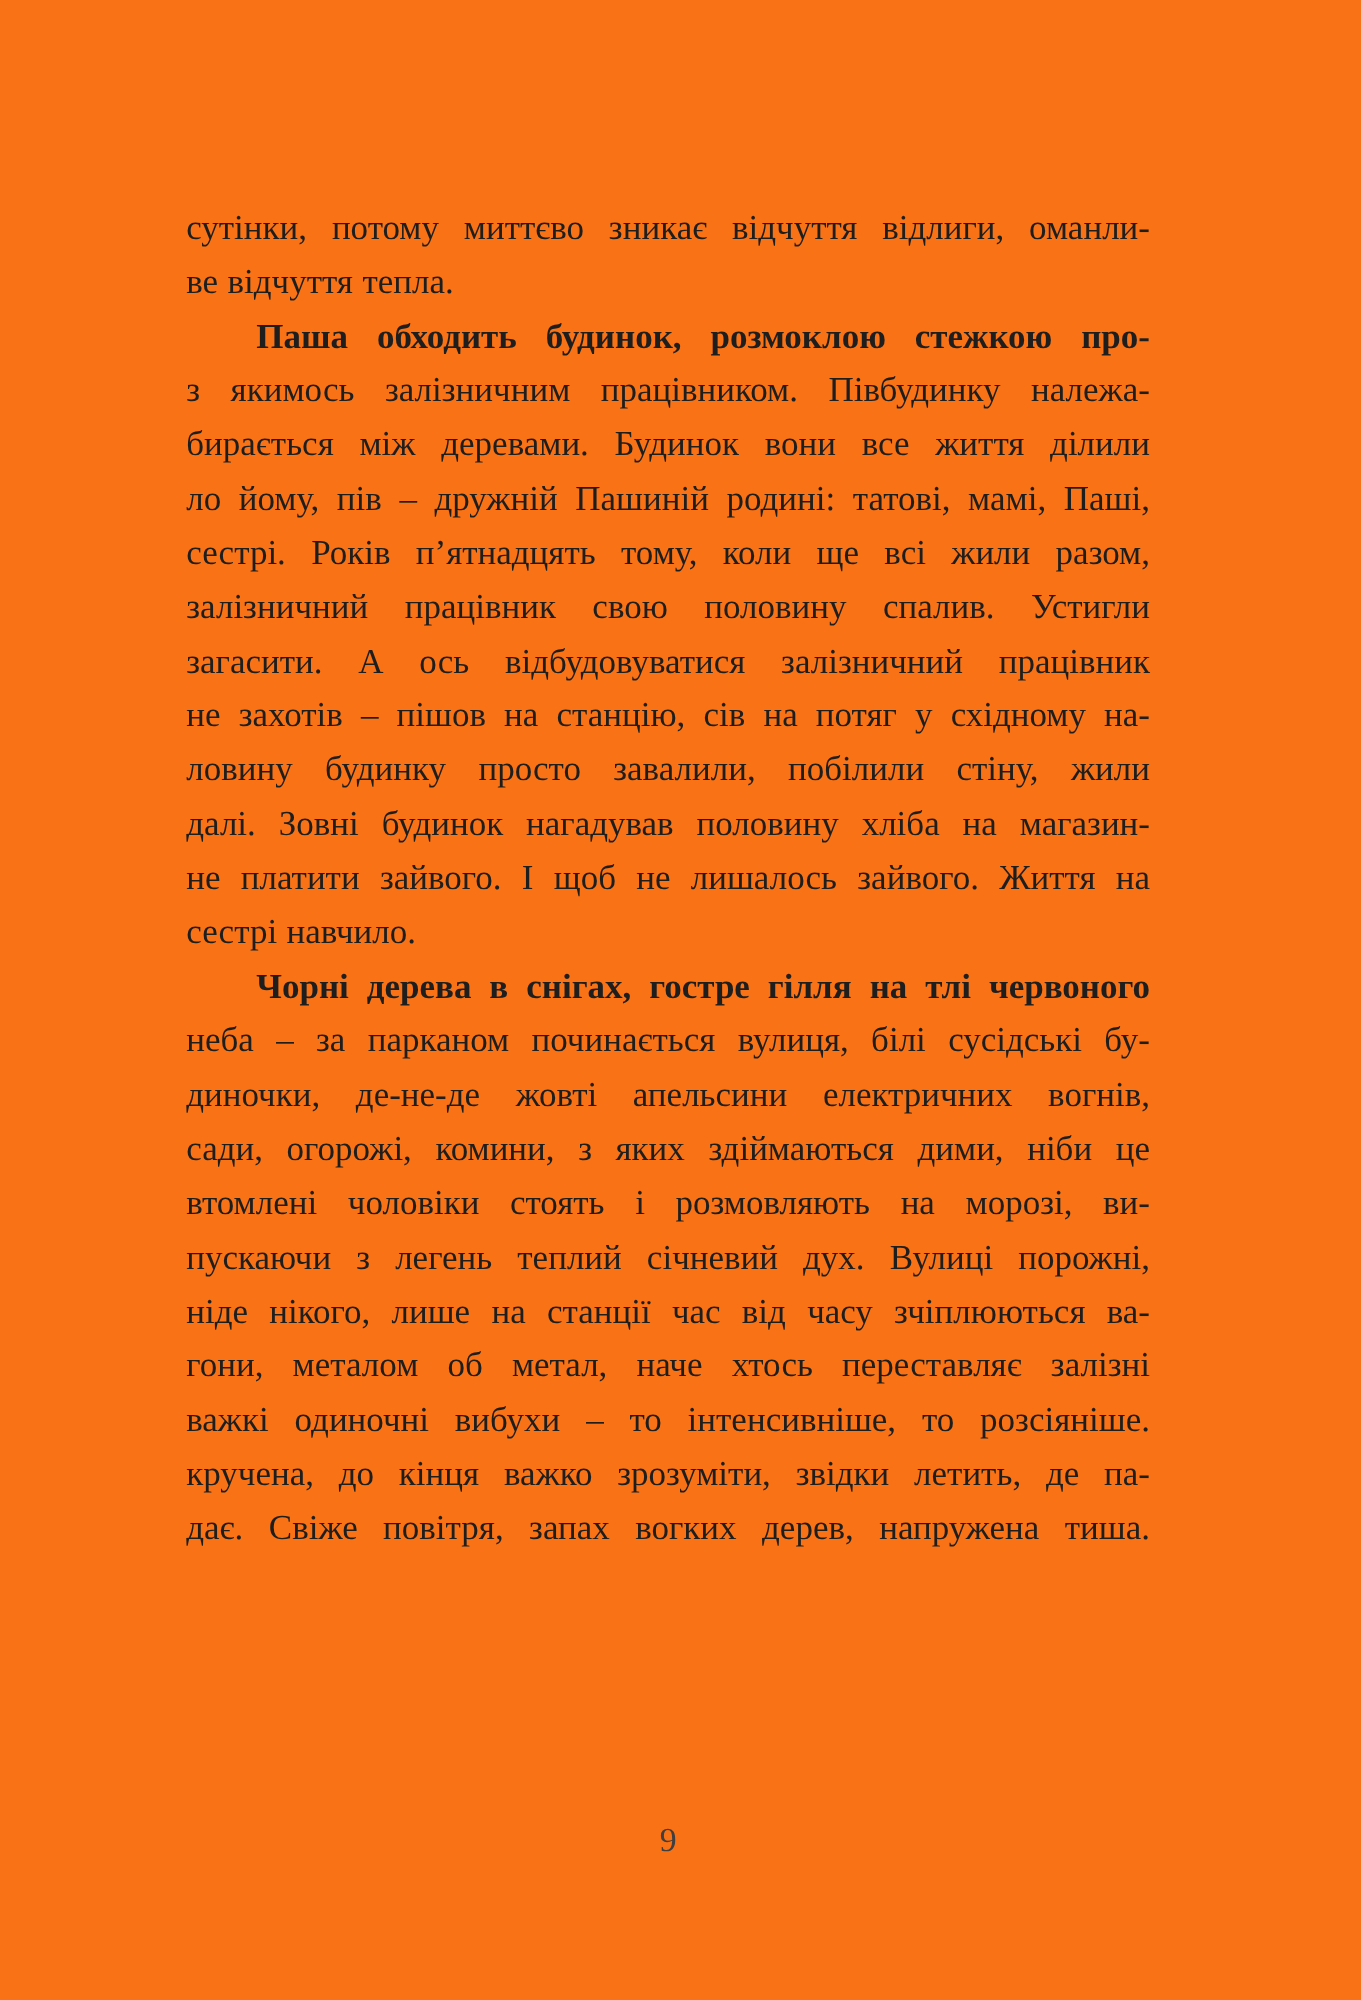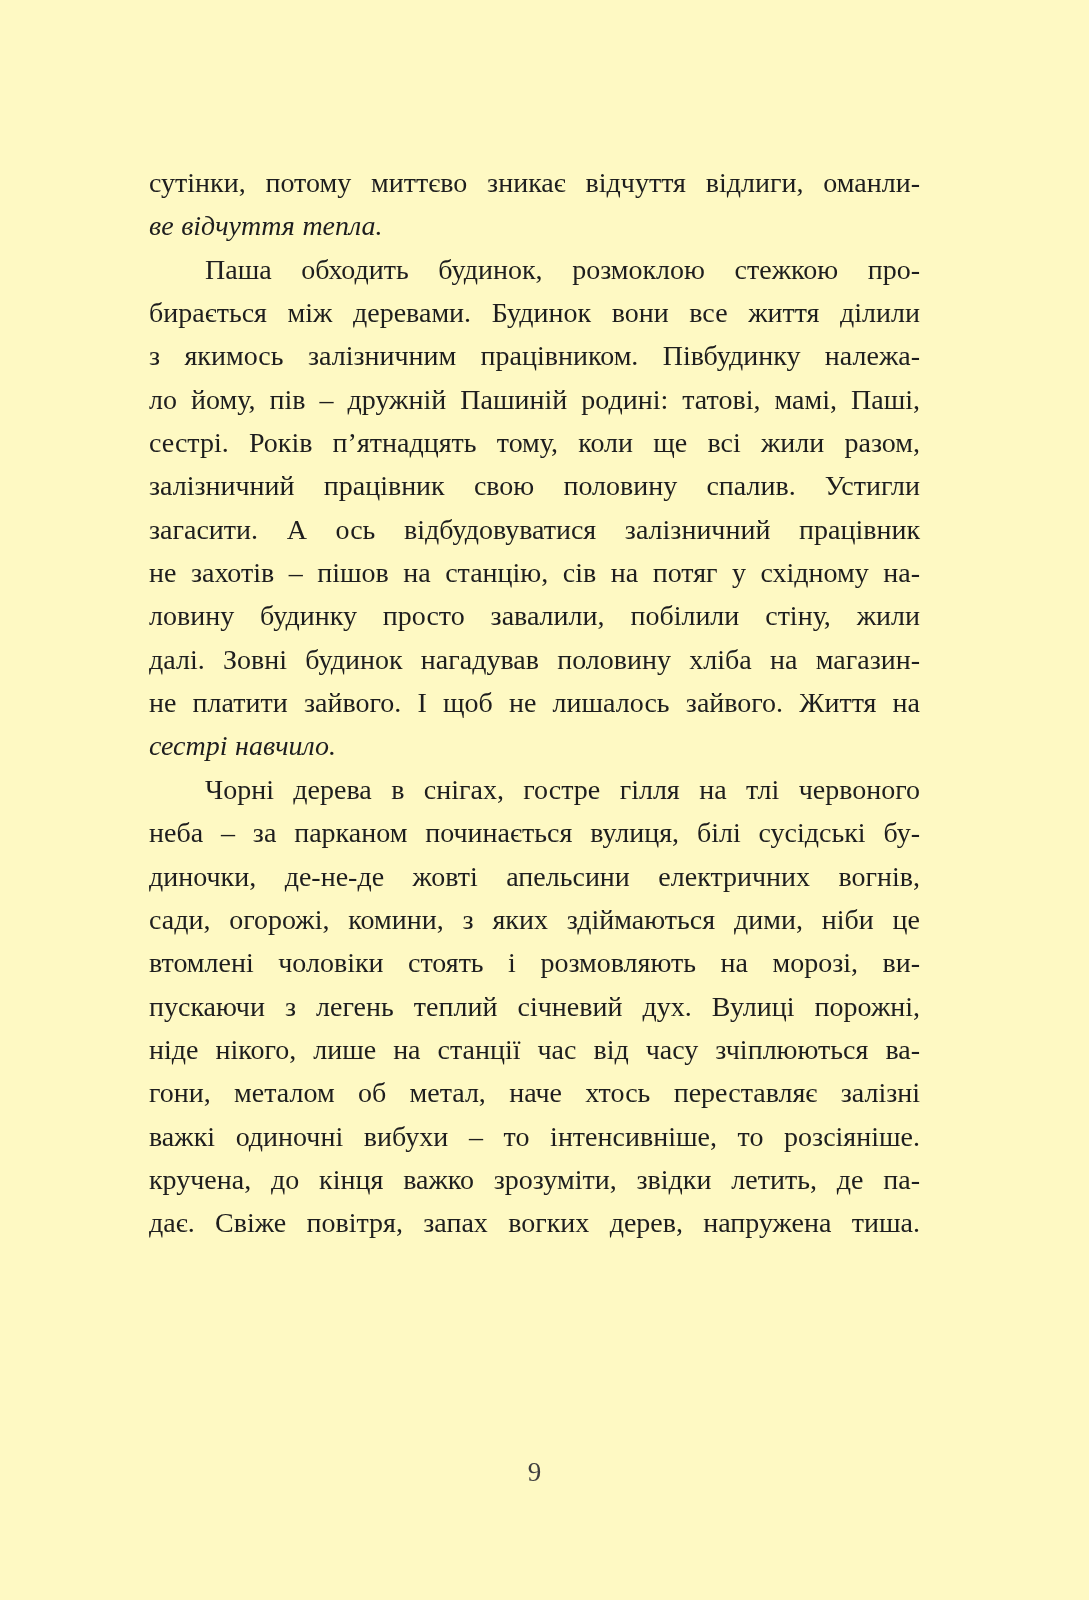--- a/index.html
+++ b/index.html
@@ -4,21 +4,21 @@
 <style>
   html, body {
     margin: 0;
     padding: 0;
     background: #ffffff;
   }
   .page {
     position: relative;
     width: 1089px;
     height: 1600px;
-    background: #fef9c3;
+    background: #f97316;
     overflow: hidden;
     font-family: "Liberation Serif", "DejaVu Serif", serif;
   }
   .text-block {
     position: absolute;
     left: 149px;
     top: 161px;
     width: 771px;
     color: #1e1e1e;
   }
@@ -31,24 +31,24 @@
     line-height: 43.35px;
     font-size: 28px;
     text-align: justify;
     text-align-last: justify;
     -moz-text-align-last: justify;
     word-spacing: 0.02em;
     white-space: normal;
   }
   .line.indent {
     text-indent: 56px;
+    font-weight: bold;
   }
   .line.last {
     text-align-last: left;
-    font-style: italic;
     -moz-text-align-last: left;
   }
   .folio {
     position: absolute;
     left: 149px;
     top: 1455px;
     width: 771px;
     text-align: center;
     font-size: 27px;
     line-height: 34px;
@@ -59,22 +59,22 @@
 <body>
 
 <div class="page">
   <div class="text-block">
       <div class="paragraph">
         <div class="line">сутінки, потому миттєво зникає відчуття відлиги, оманли-</div>
         <div class="line last">ве відчуття тепла.</div>
       </div>
       <div class="paragraph">
         <div class="line indent">Паша обходить будинок, розмоклою стежкою про-</div>
+        <div class="line">з якимось залізничним працівником. Півбудинку належа-</div>
         <div class="line">бирається між деревами. Будинок вони все життя ділили</div>
-        <div class="line">з якимось залізничним працівником. Півбудинку належа-</div>
         <div class="line">ло йому, пів – дружній Пашиній родині: татові, мамі, Паші,</div>
         <div class="line">сестрі. Років п’ятнадцять тому, коли ще всі жили разом,</div>
         <div class="line">залізничний працівник свою половину спалив. Устигли</div>
         <div class="line">загасити. А ось відбудовуватися залізничний працівник</div>
         <div class="line">не захотів – пішов на станцію, сів на потяг у східному на-</div>
         <div class="line">ловину будинку просто завалили, побілили стіну, жили</div>
         <div class="line">далі. Зовні будинок нагадував половину хліба на магазин-</div>
         <div class="line">не платити зайвого. І щоб не лишалось зайвого. Життя на</div>
         <div class="line last">сестрі навчило.</div>
       </div>

